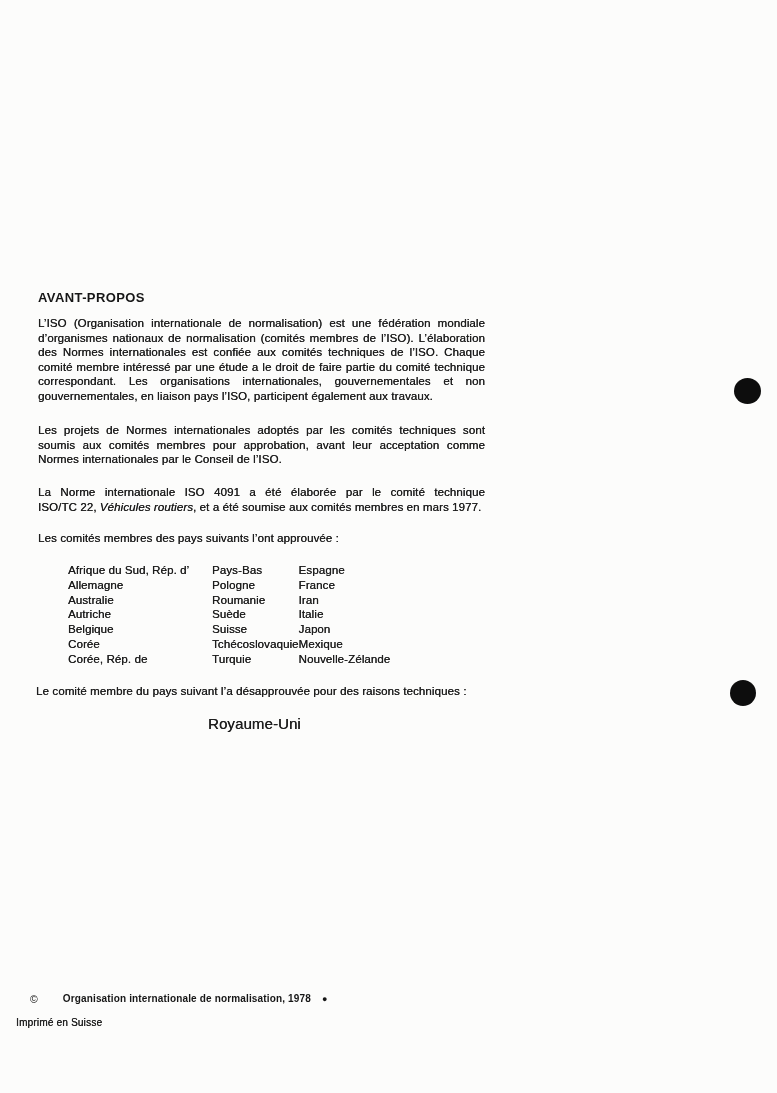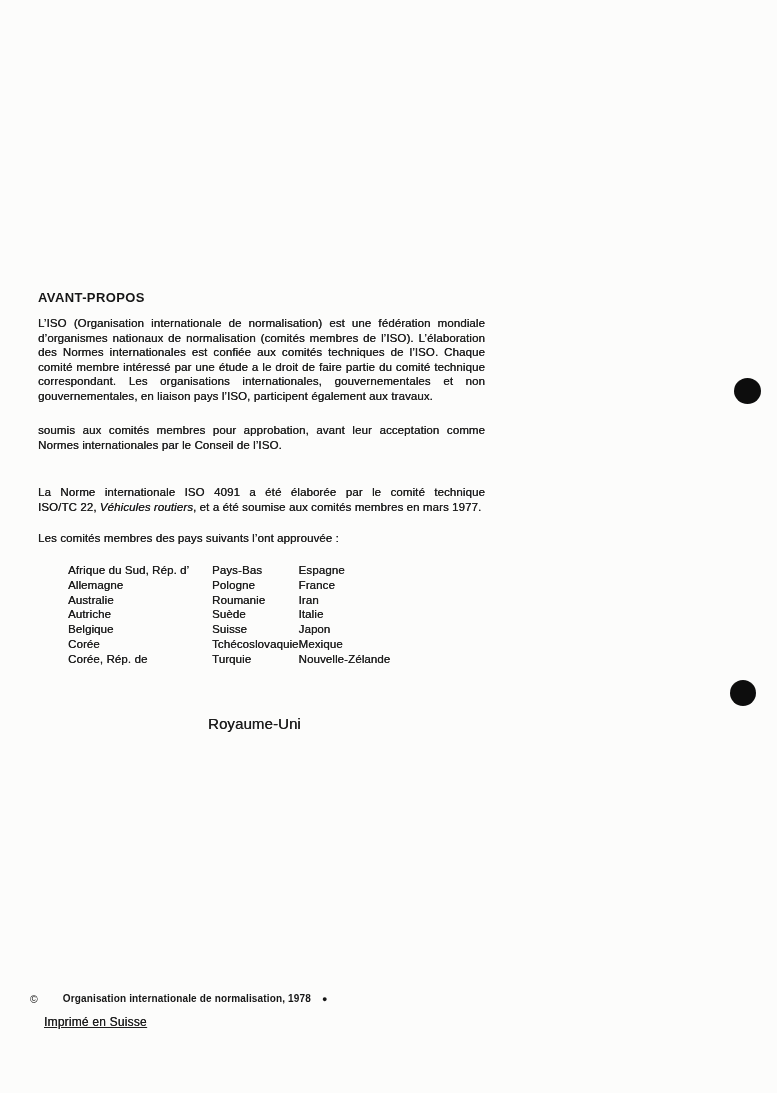--- a/index.html
+++ b/index.html
@@ -67,27 +67,26 @@
     align-items: center;
     font-size: 10px;
     line-height: 12px;
     color: #161616;
   }
   .csym { font-weight: 400; margin-right: 13px; font-size: 10.5px; }
   .ctext { font-weight: 700; letter-spacing: 0.15px; margin-left: 12px; }
   .cbullet { margin-left: 11px; font-size: 9px; }
   .footer-printed {
     position: absolute;
-    left: 44px;
+    left: 16px;
     top: 1016px;
-    font-size: 12px;
+    font-size: 10px;
     line-height: 13px;
     letter-spacing: 0.2px;
     text-shadow: 0.2px 0 0 currentColor;
-    text-decoration: underline;
   }
   .dot {
     position: absolute;
     background: #0d0d0d;
     border-radius: 50%;
   }
   .dot1 { left: 734px; top: 378px; width: 27px; height: 26px; }
   .dot2 { left: 730px; top: 680px; width: 26px; height: 26px; }
 </style>
 </head>
@@ -100,20 +99,21 @@
   <div class="para" style="top:316px">
       <div class="jl">L’ISO (Organisation internationale de normalisation) est une fédération mondiale</div>
       <div class="jl">d’organismes nationaux de normalisation (comités membres de l’ISO). L’élaboration</div>
       <div class="jl">des Normes internationales est confiée aux comités techniques de l’ISO. Chaque</div>
       <div class="jl">comité membre intéressé par une étude a le droit de faire partie du comité technique</div>
       <div class="jl">correspondant. Les organisations internationales, gouvernementales et non</div>
       <div class="ll">gouvernementales, en liaison pays l’ISO, participent également aux travaux.</div>
     </div>
 
   <div class="para" style="top:423px">
+      <div class="jl">Les projets de Normes internationales adoptés par les comités techniques sont</div>
       <div class="jl">soumis aux comités membres pour approbation, avant leur acceptation comme</div>
       <div class="ll">Normes internationales par le Conseil de l’ISO.</div>
     </div>
 
   <div class="para" style="top:485px">
     <div class="jl">La Norme internationale ISO 4091 a été élaborée par le comité technique</div>
     <div class="ll"><span>ISO/TC 22, </span><span class="it">Véhicules routiers</span><span>, et a été soumise aux comités membres en mars 1977.</span></div>
   </div>
 
   <div class="para ll" style="top:531px">Les comités membres des pays suivants l’ont approuvée :</div>
@@ -141,20 +141,21 @@
         <div>Espagne</div>
         <div>France</div>
         <div>Iran</div>
         <div>Italie</div>
         <div>Japon</div>
         <div>Mexique</div>
         <div>Nouvelle-Zélande</div>
       </div>
   </div>
 
+  <div class="para ll" style="top:684px; left:36px">Le comité membre du pays suivant l’a désapprouvée pour des raisons techniques :</div>
 
   <div class="royaume">Royaume-Uni</div>
 
   <div class="footer-copy">
     <span class="csym">©</span>
     <span class="ctext">Organisation internationale de normalisation, 1978</span>
     <span class="cbullet">●</span>
   </div>
 
   <div class="footer-printed">Imprimé en Suisse</div>

